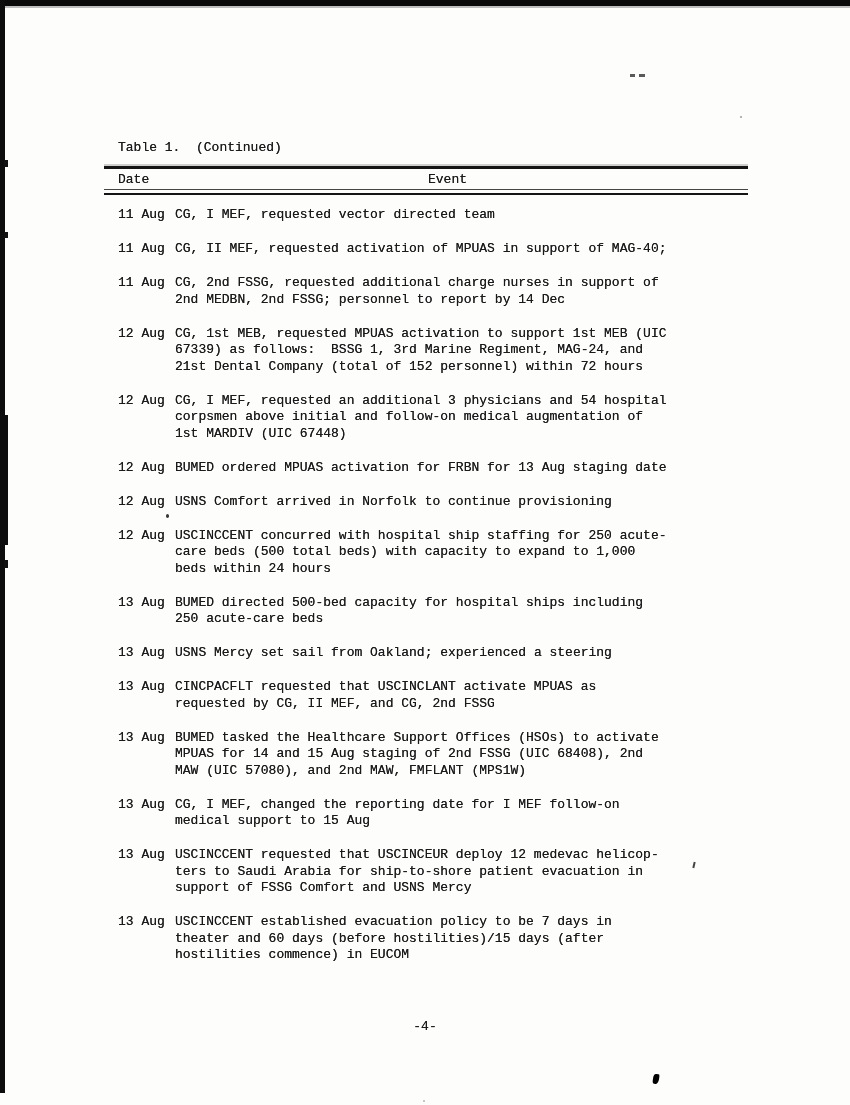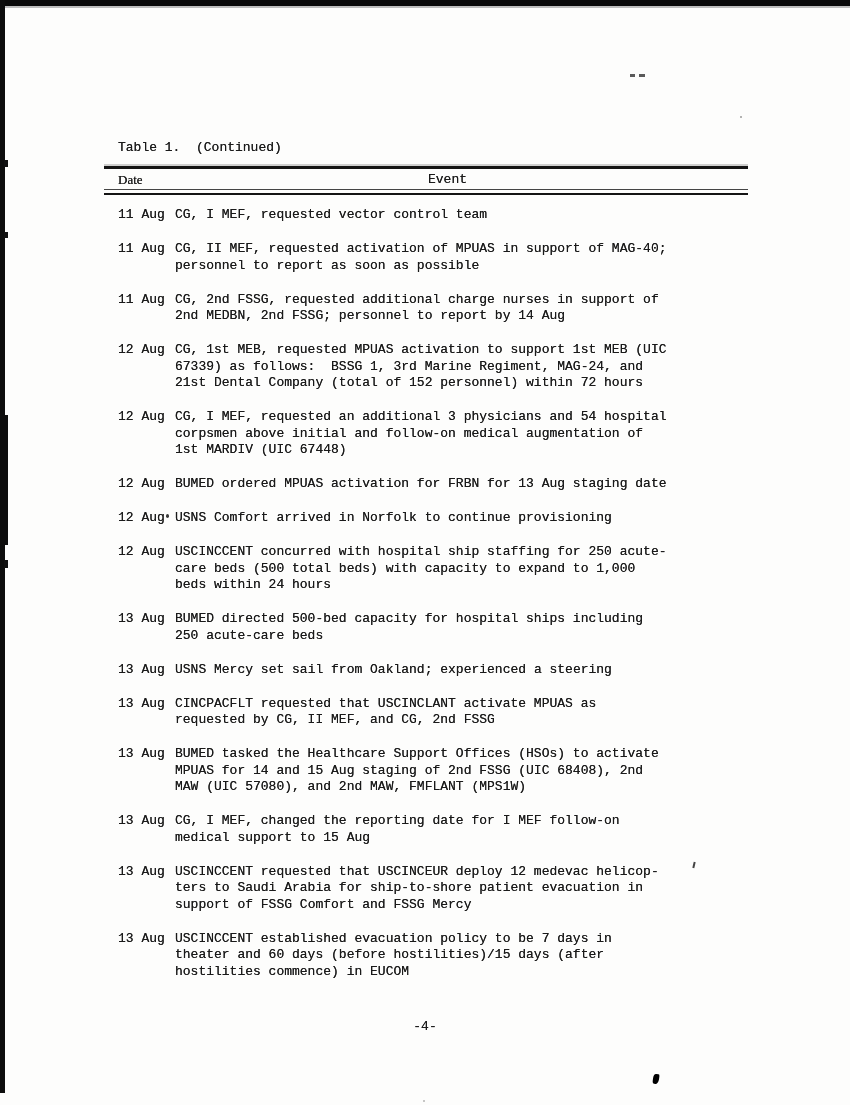--- a/index.html
+++ b/index.html
@@ -14,21 +14,21 @@
   .edge-top-smear{position:absolute;left:0;top:6px;width:850px;height:2px;background:#8a8a8a;opacity:.55;}
   .edge-left{position:absolute;left:0;top:0;width:5px;height:1093px;background:#0d0d0d;}
   .edge-left-thick{position:absolute;left:0;top:415px;width:8px;height:130px;background:#0d0d0d;}
   .edge-tick{position:absolute;background:#111;}
   .t1{left:4px;top:160px;width:4px;height:7px;}
   .t2{left:4px;top:232px;width:4px;height:6px;}
   .t3{left:4px;top:560px;width:4px;height:8px;}
   
   .title{position:absolute;left:118px;top:140px;white-space:pre;}
   .hdr{position:absolute;top:172px;white-space:pre;}
-  .hdr-date{left:118px;font-family:Liberation Serif, serif;}
+  .hdr-date{left:118px;}
   .hdr-event{left:428px;}
   .rule{position:absolute;left:104px;width:644px;background:#141414;}
   .rule-top{top:166px;height:2.6px;box-shadow:0 -2px 0 rgba(120,120,120,.35);}
   .rule-mid{top:188.5px;height:1.7px;background:#2b2b2b;opacity:.88;}
   .rule-bottom{top:192.8px;height:2.2px;}
   
   .rows{position:absolute;left:118px;top:207px;width:640px;}
   .row{display:flex;margin-bottom:17.5px;}
   .date{flex:0 0 57px;white-space:pre;line-height:16.5px;}
   .event{flex:1;}
@@ -64,37 +64,36 @@
   <div class="rule rule-top"></div>
   <div class="hdr hdr-date">Date</div>
   <div class="hdr hdr-event">Event</div>
   <div class="rule rule-mid"></div>
   <div class="rule rule-bottom"></div>
 
   <div class="rows" id="rows">
   <div class="row">
     <div class="date">11 Aug</div>
     <div class="event">
-          <div class="line"><span>CG, I MEF, requested vector control team</span></div>
+          <div class="line"><span>CG, I MEF, requested vector directed team</span></div>
         </div>
   </div>
 
   <div class="row">
     <div class="date">11 Aug</div>
     <div class="event">
           <div class="line"><span>CG, II MEF, requested activation of MPUAS in support of MAG-40;</span></div>
-          <div class="line"><span>personnel to report as soon as possible</span></div>
         </div>
   </div>
 
   <div class="row">
     <div class="date">11 Aug</div>
     <div class="event">
           <div class="line"><span>CG, 2nd FSSG, requested additional charge nurses in support of</span></div>
-          <div class="line"><span>2nd MEDBN, 2nd FSSG; personnel to report by 14 Aug</span></div>
+          <div class="line"><span>2nd MEDBN, 2nd FSSG; personnel to report by 14 Dec</span></div>
         </div>
   </div>
 
   <div class="row">
     <div class="date">12 Aug</div>
     <div class="event">
           <div class="line"><span>CG, 1st MEB, requested MPUAS activation to support 1st MEB (UIC</span></div>
           <div class="line"><span>67339) as follows:  BSSG 1, 3rd Marine Regiment, MAG-24, and</span></div>
           <div class="line"><span>21st Dental Company (total of 152 personnel) within 72 hours</span></div>
         </div>
@@ -170,21 +169,21 @@
           <div class="line"><span>CG, I MEF, changed the reporting date for I MEF follow-on</span></div>
           <div class="line"><span>medical support to 15 Aug</span></div>
         </div>
   </div>
 
   <div class="row">
     <div class="date">13 Aug</div>
     <div class="event">
           <div class="line"><span>USCINCCENT requested that USCINCEUR deploy 12 medevac helicop-</span></div>
           <div class="line"><span>ters to Saudi Arabia for ship-to-shore patient evacuation in</span></div>
-          <div class="line"><span>support of FSSG </span><span class="ship">Comfort</span><span> and FSSG </span><span class="ship">Mercy</span></div>
+          <div class="line"><span>support of FSSG </span><span class="ship">Comfort</span><span> and USNS </span><span class="ship">Mercy</span></div>
         </div>
   </div>
 
   <div class="row">
     <div class="date">13 Aug</div>
     <div class="event">
           <div class="line"><span>USCINCCENT established evacuation policy to be 7 days in</span></div>
           <div class="line"><span>theater and 60 days (before hostilities)/15 days (after</span></div>
           <div class="line"><span>hostilities commence) in EUCOM</span></div>
         </div>

